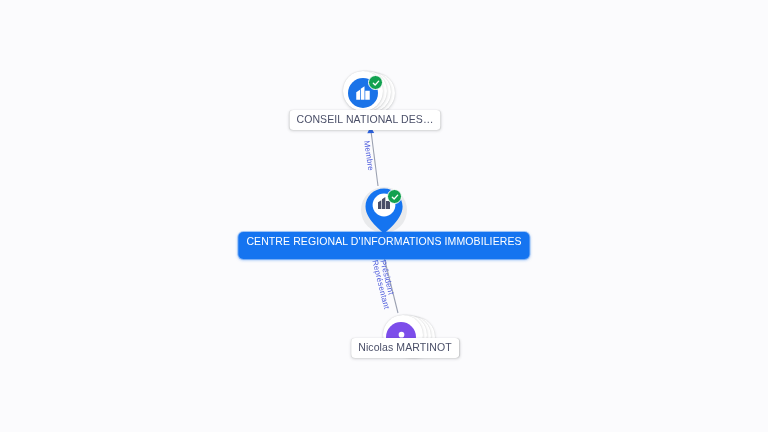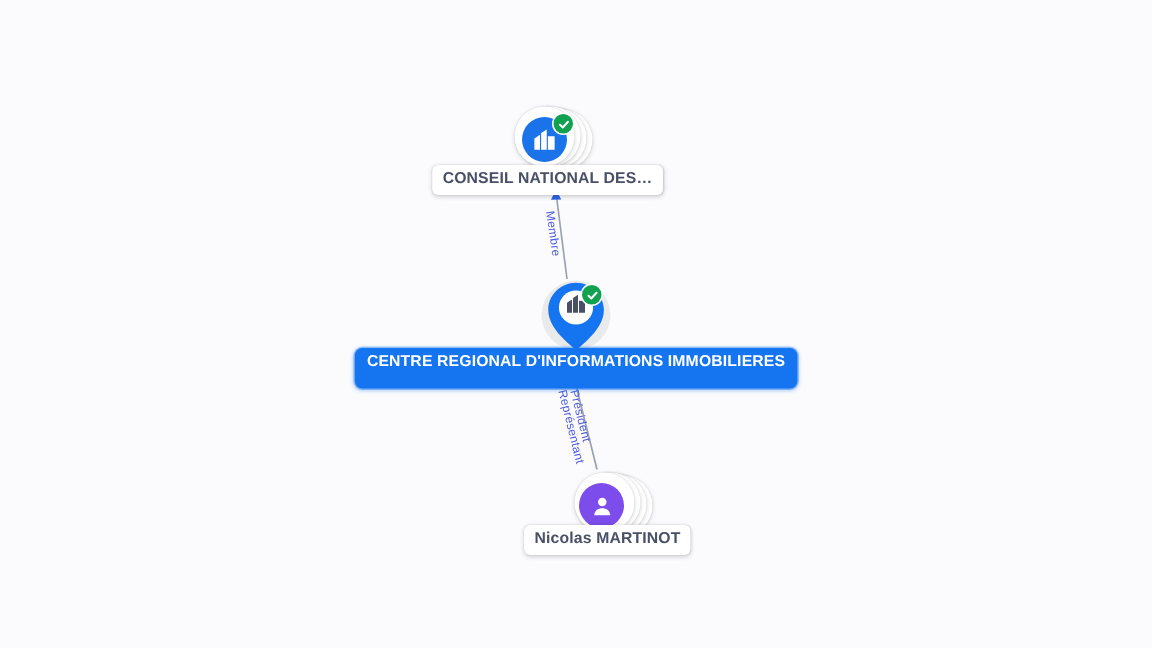--- a/index.html
+++ b/index.html
@@ -124,21 +124,20 @@
     transform: translate(-50%, 0);
     white-space: nowrap;
     font-size: 10.5px;
     letter-spacing: .1px;
     line-height: 1;
     padding: 4px 7px 5px 7px;
     border-radius: 4px;
     background: #ffffff;
     color: #4a4f68;
     box-shadow: 0 1px 3px rgba(60,64,67,.22), 0 0 1px rgba(60,64,67,.2);
-    font-weight: bold;
   }
   .node-label.selected {
     background: #1574f0;
     color: #ffffff;
     border-radius: 5px;
     font-size: 10.5px;
     padding: 4px 8px 12px 8px;
     box-shadow: 0 1px 3px rgba(21,116,240,.5), 0 0 0 1px rgba(21,116,240,.35);
   }
 
@@ -237,16 +236,16 @@
           <i></i>
           <i></i>
       </div>
       <div class="disc person" style="left:3px; top:7px;">
         <svg width="17" height="17" viewBox="0 0 24 24" fill="#ffffff">
           <circle cx="12" cy="8" r="4"></circle>
           <path d="M4.5 20.5c0-4.1 3.4-6.6 7.5-6.6s7.5 2.5 7.5 6.6H4.5z"></path>
         </svg>
       </div>
     </div>
-    <div class="node-label" style="left:0px; top:13px;">Nicolas MARTINOT</div>
+    <div class="node-label" style="left:0px; top:1px;">Nicolas MARTINOT</div>
   </div>
 
 </div>
 
 </body></html>

